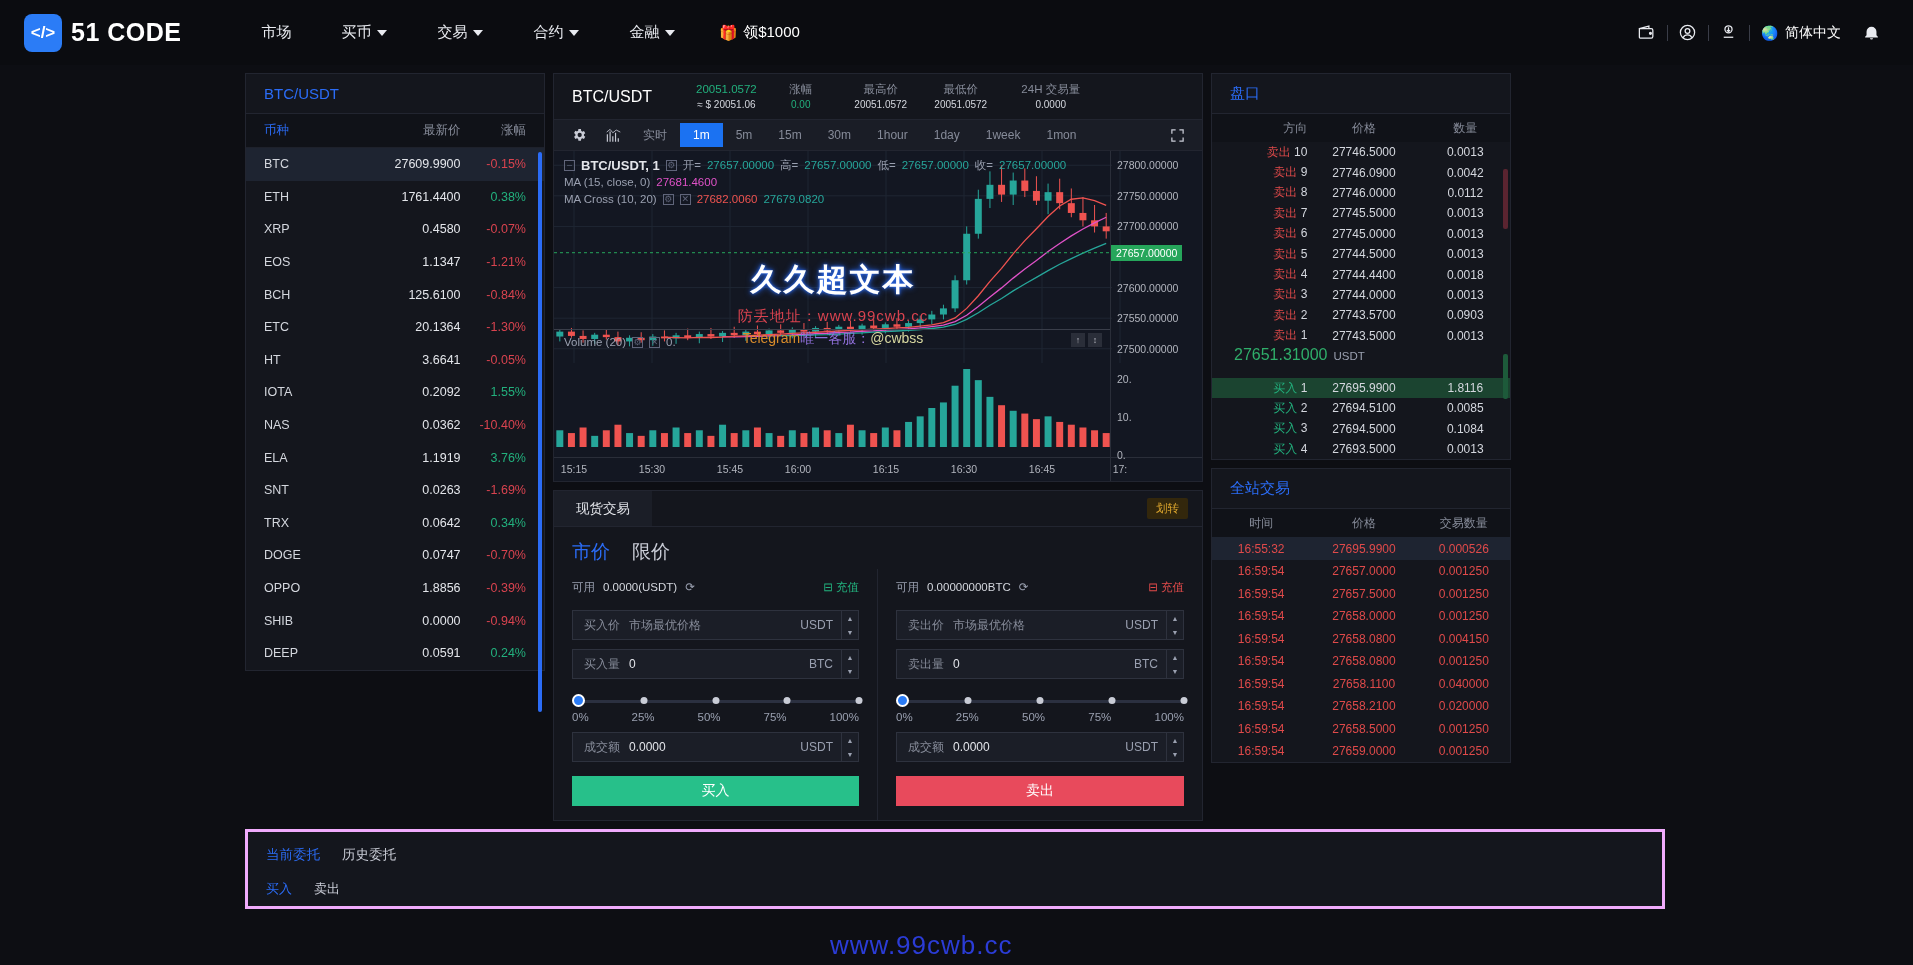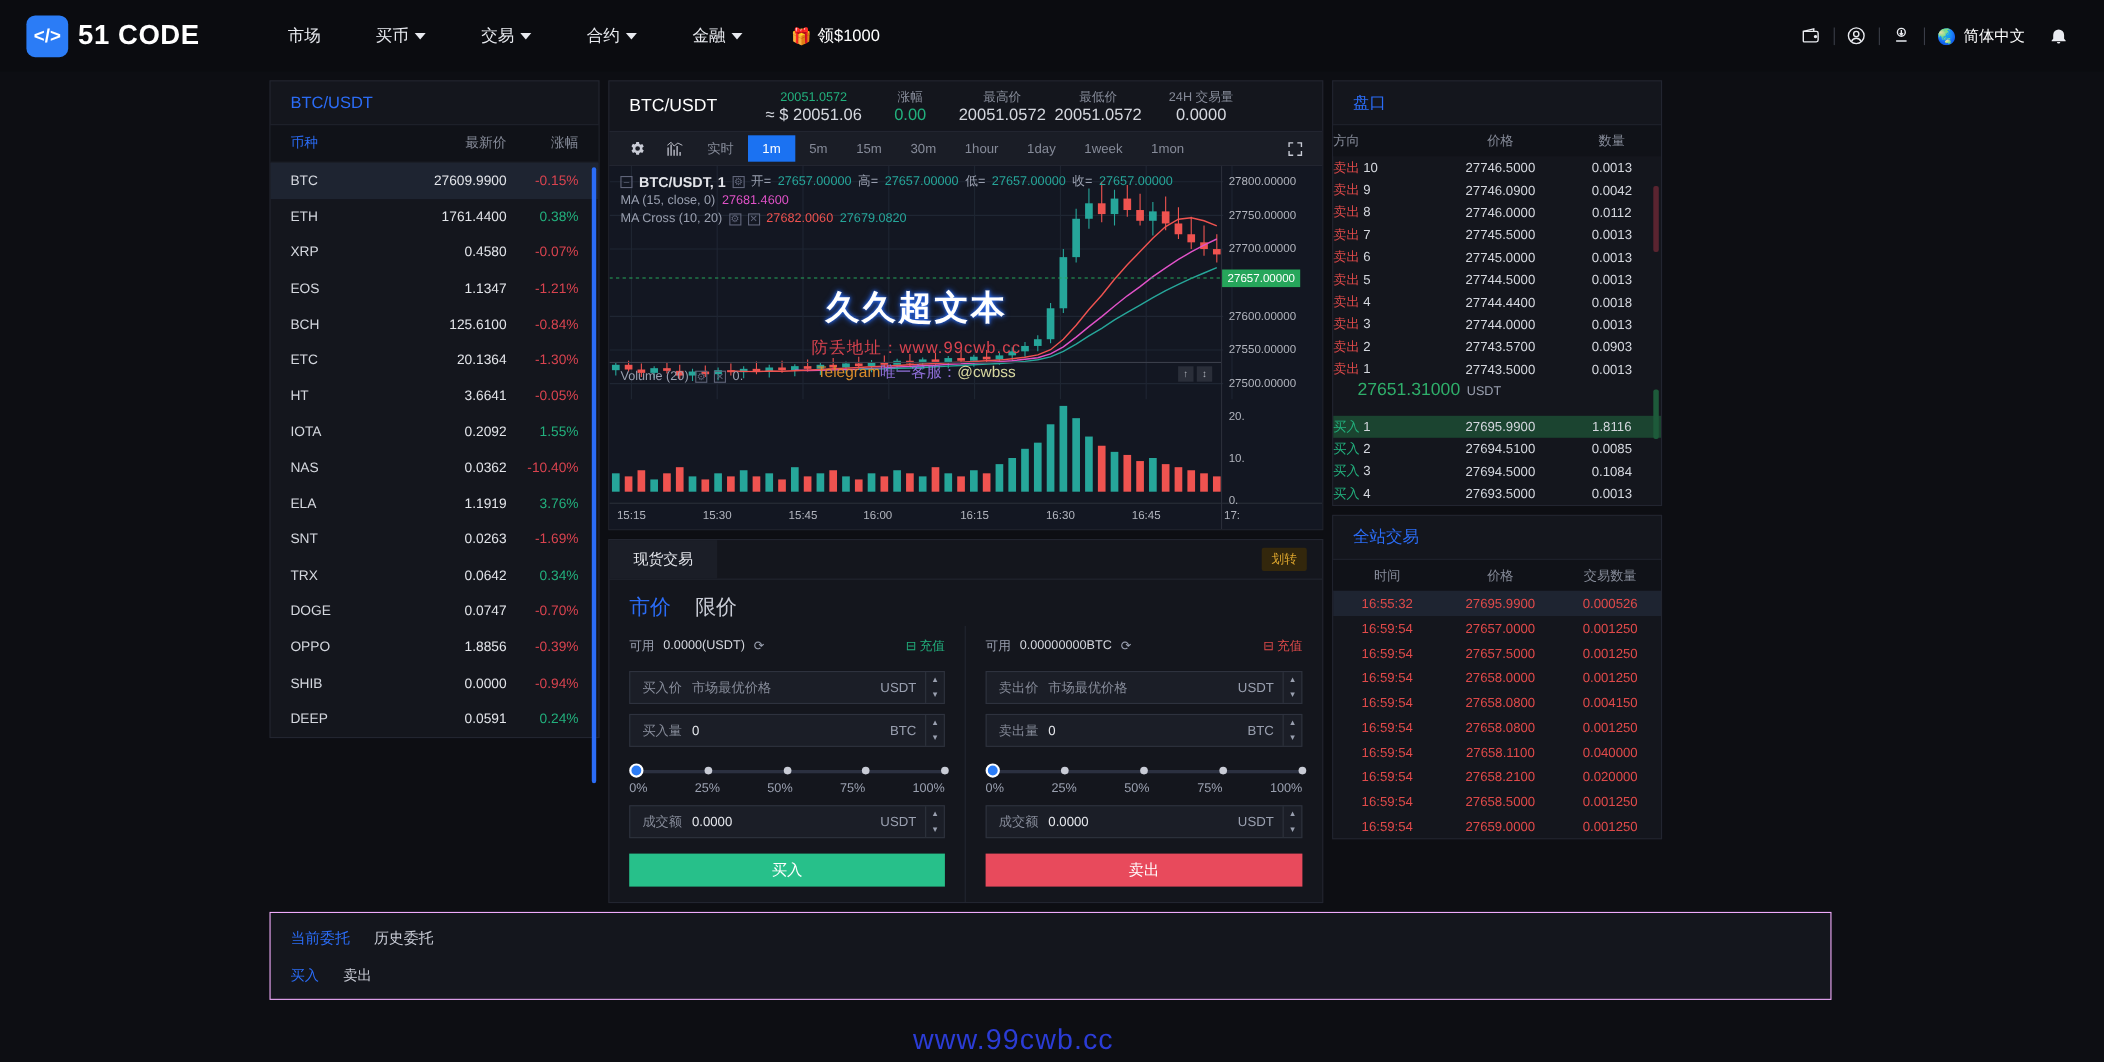--- a/index.html
+++ b/index.html
@@ -69,21 +69,21 @@
   .coin-scroll { position: relative; }
   .coin-bar { position: absolute; right: 2px; top: 4px; width: 4px;
               height: 560px; background: #2b6cf6; border-radius: 2px; }
 
   
   .center-col { width: 650px; display: flex; flex-direction: column; gap: 8px; }
   .ticker { height: 45px; display: flex; align-items: center; padding: 0 18px; }
   .ticker-sym { color: #fff; font-size: 16px; width: 120px; }
   .ticker-stat { text-align: center; padding: 0 4px; }
   .ticker-stat .lbl { font-size: 11.5px; color: #868b99; line-height: 16px; }
-  .ticker-stat .val { font-size: 15px; color: #d4d7de; line-height: 16px; }
+  .ticker-stat .val { font-size: 10px; color: #d4d7de; line-height: 16px; }
   .ticker-stat .val.g { color: #22b07d; } .ticker-stat .lbl.g { color: #22b07d; }
 
   .chart-toolbar {
     height: 32px; display: flex; align-items: center; gap: 0;
     border-top: 1px solid #222530; border-bottom: 1px solid #222530;
     background: #1a1d26; padding: 0 8px;
   }
   .tb-icon { width: 34px; height: 30px; display: flex; align-items: center;
              justify-content: center; color: #c9ccd6; cursor: pointer; }
   .tf { font-size: 12px; color: #868b99; padding: 5px 13px; cursor: pointer; }
@@ -162,41 +162,41 @@
   .submit { height: 30px; margin-top: 14px; display: flex; align-items: center;
             justify-content: center; font-size: 14px; color: #fff; cursor: pointer; }
   .submit.buy { background: #27c08a; } .submit.sell { background: #e84a5c; }
 
   
   .right-col { width: 300px; display: flex; flex-direction: column; gap: 8px; }
   .ob-head, .tr-head {
     display: flex; height: 28px; align-items: center; font-size: 12px;
     color: #868b99; background: #101218;
   }
-  .ob-head .o1, .ob-row .o1 { width: 32%; text-align: left; }
+  .ob-head .o1, .ob-row .o1 { width: 32%; text-align: right; }
   .ob-head .o2, .ob-row .o2 { width: 38%; text-align: center; }
   .ob-head .o3, .ob-row .o3 { width: 30%; text-align: center; }
   .ob-row { display: flex; height: 20.4px; align-items: center; font-size: 12px;
             color: #d4d7de; position: relative; cursor: pointer; }
   .ob-row.bid-hl { background: #1b4430; }
   .ob-row .o1 .side-s { color: #e04a4a; } .ob-row .o1 .side-b { color: #22b07d; }
   .ob-mid { height: 32px; display: flex; align-items: baseline; padding-left: 22px; gap: 6px; }
   .ob-mid .p { color: #2fae6a; font-size: 16px; }
   .ob-mid .u { color: #9aa0b0; font-size: 11.5px; }
   .ob-scroll { position: absolute; right: 2px; width: 5px; border-radius: 2px; }
   .tr-head .t1, .tr-row .t1 { width: 33%; text-align: center; }
   .tr-head .t2, .tr-row .t2 { width: 36%; text-align: center; }
   .tr-head .t3, .tr-row .t3 { width: 31%; text-align: center; }
   .tr-row { display: flex; height: 22.5px; align-items: center; font-size: 12px;
             color: #e04a4a; cursor: pointer; }
   .tr-row.hl { background: #1e2431; }
 
   
   .bottom { margin: 8px 0 0 245px; width: 1420px; background: #14161d;
-            border: 1px solid #f0abfc; height: 80px; padding: 14px 18px; }
+            border: 3px solid #f0abfc; height: 80px; padding: 14px 18px; }
   .b-tabs { display: flex; gap: 22px; font-size: 13.5px; }
   .b-tab { color: #c9ccd6; cursor: pointer; } .b-tab.active { color: #2b6cf6; }
   .b-sub { display: flex; gap: 22px; font-size: 13px; margin-top: 16px; }
   .b-sub .s { color: #2b6cf6; cursor: pointer; } .b-sub .s2 { color: #c9ccd6; cursor: pointer; }
   .page-wm { position: absolute; left: 830px; top: 930px; color: #2b3cd6;
              font-size: 26px; letter-spacing: 1px; }
 </style>
 </head>
 <body>
 

